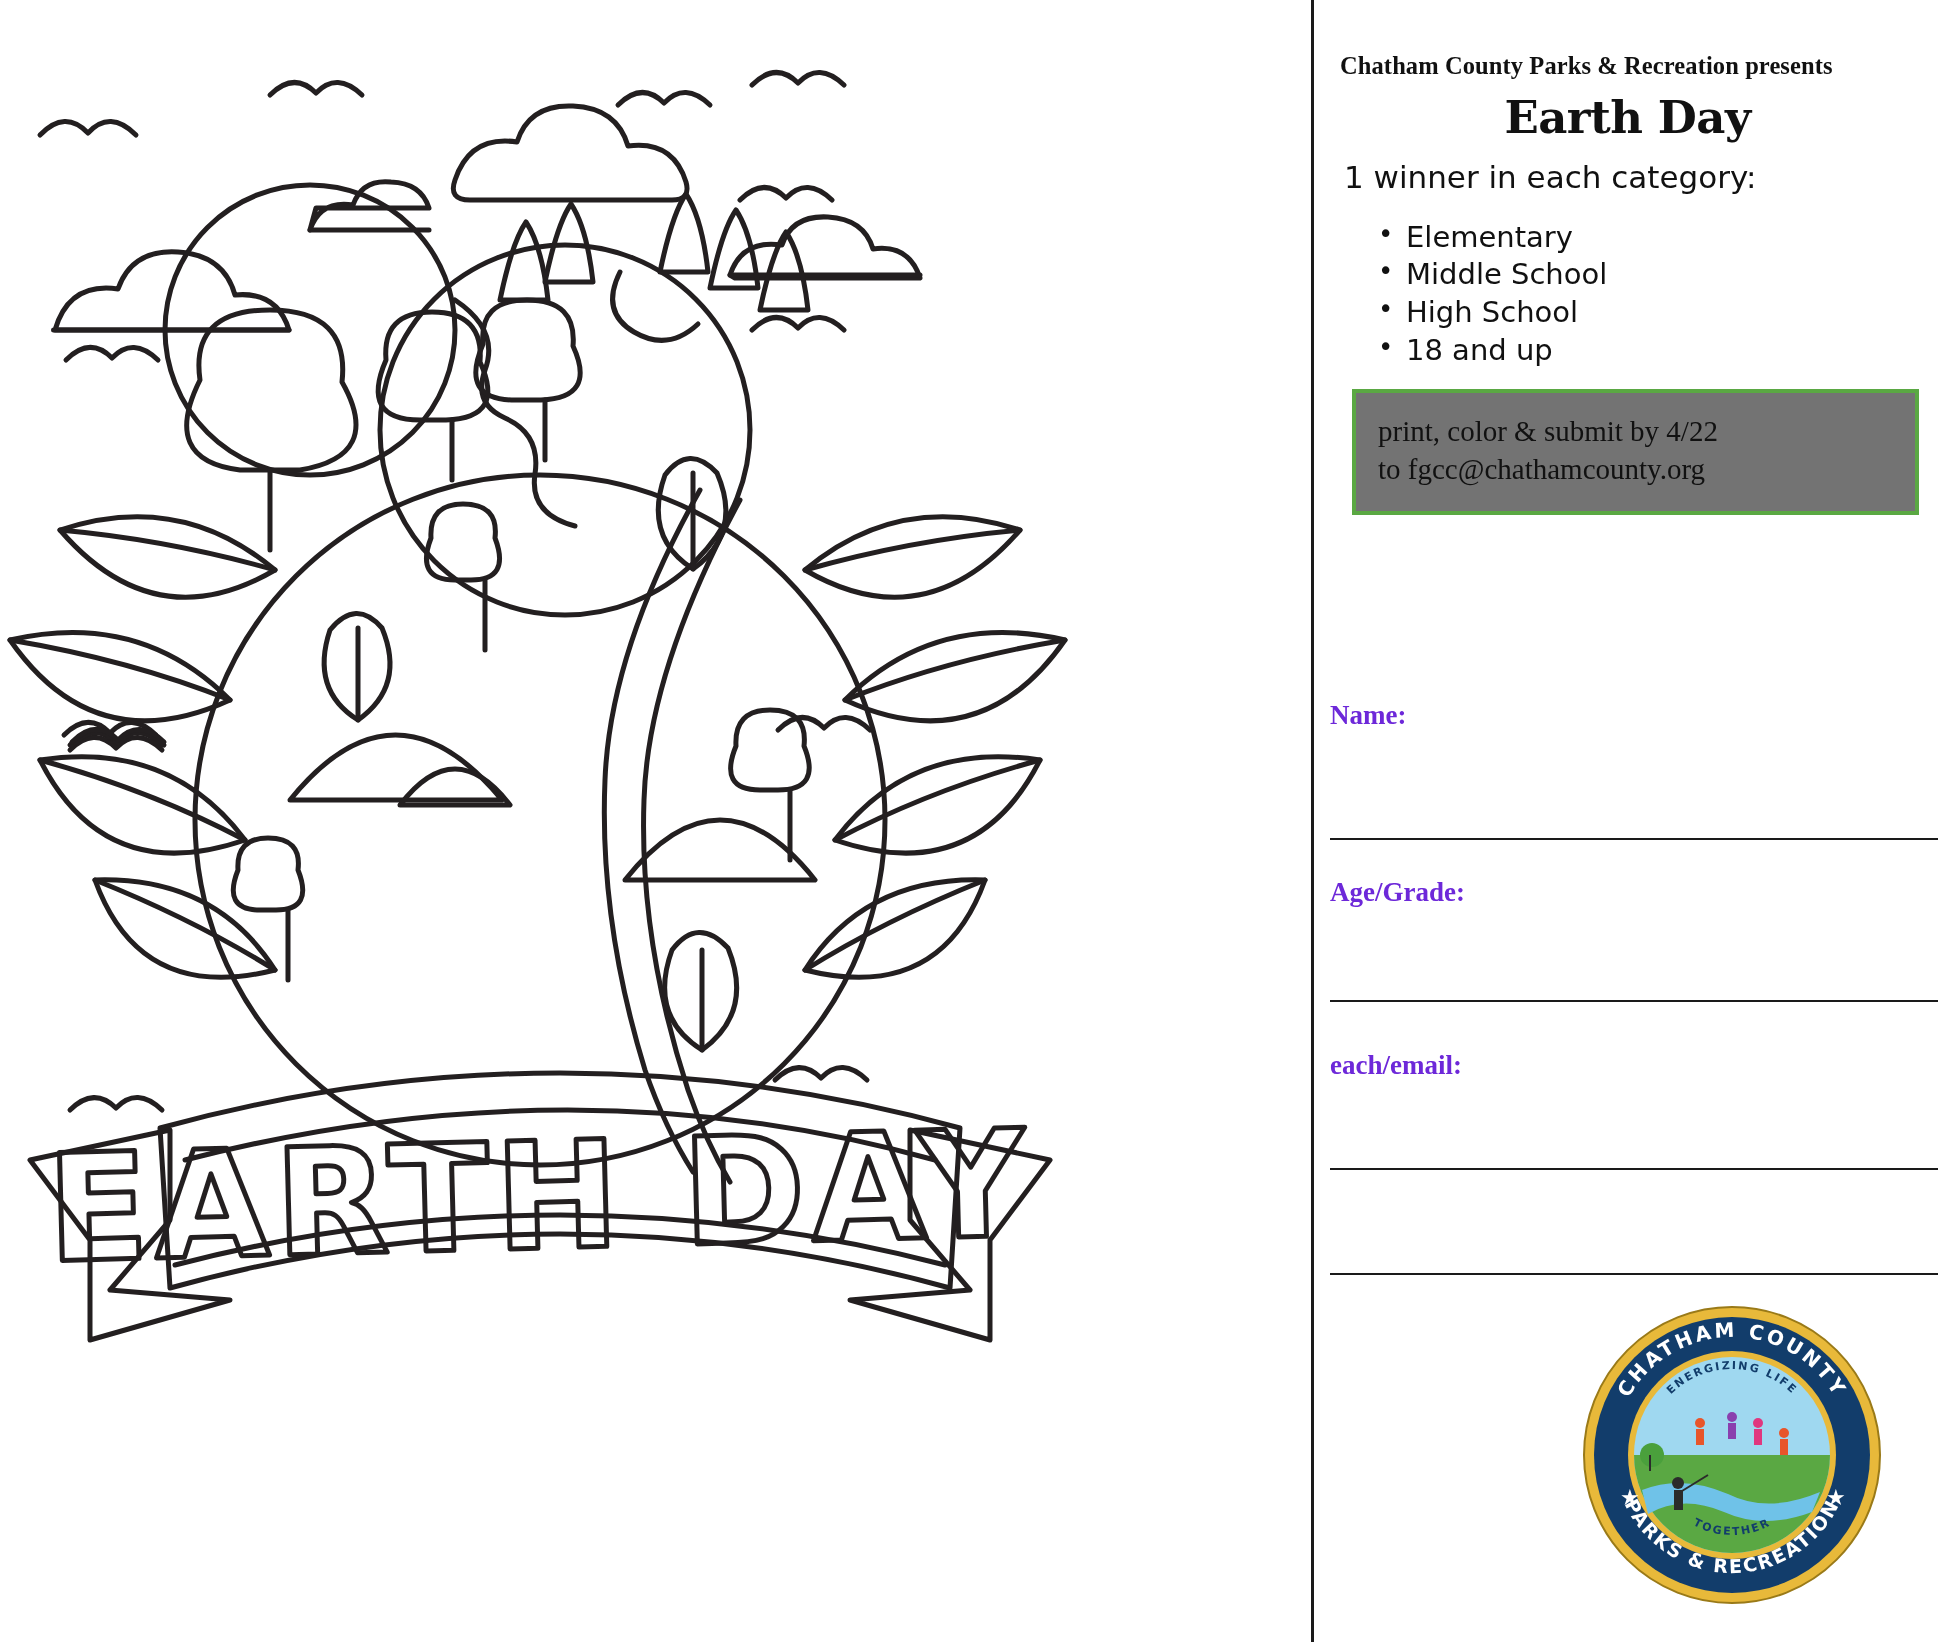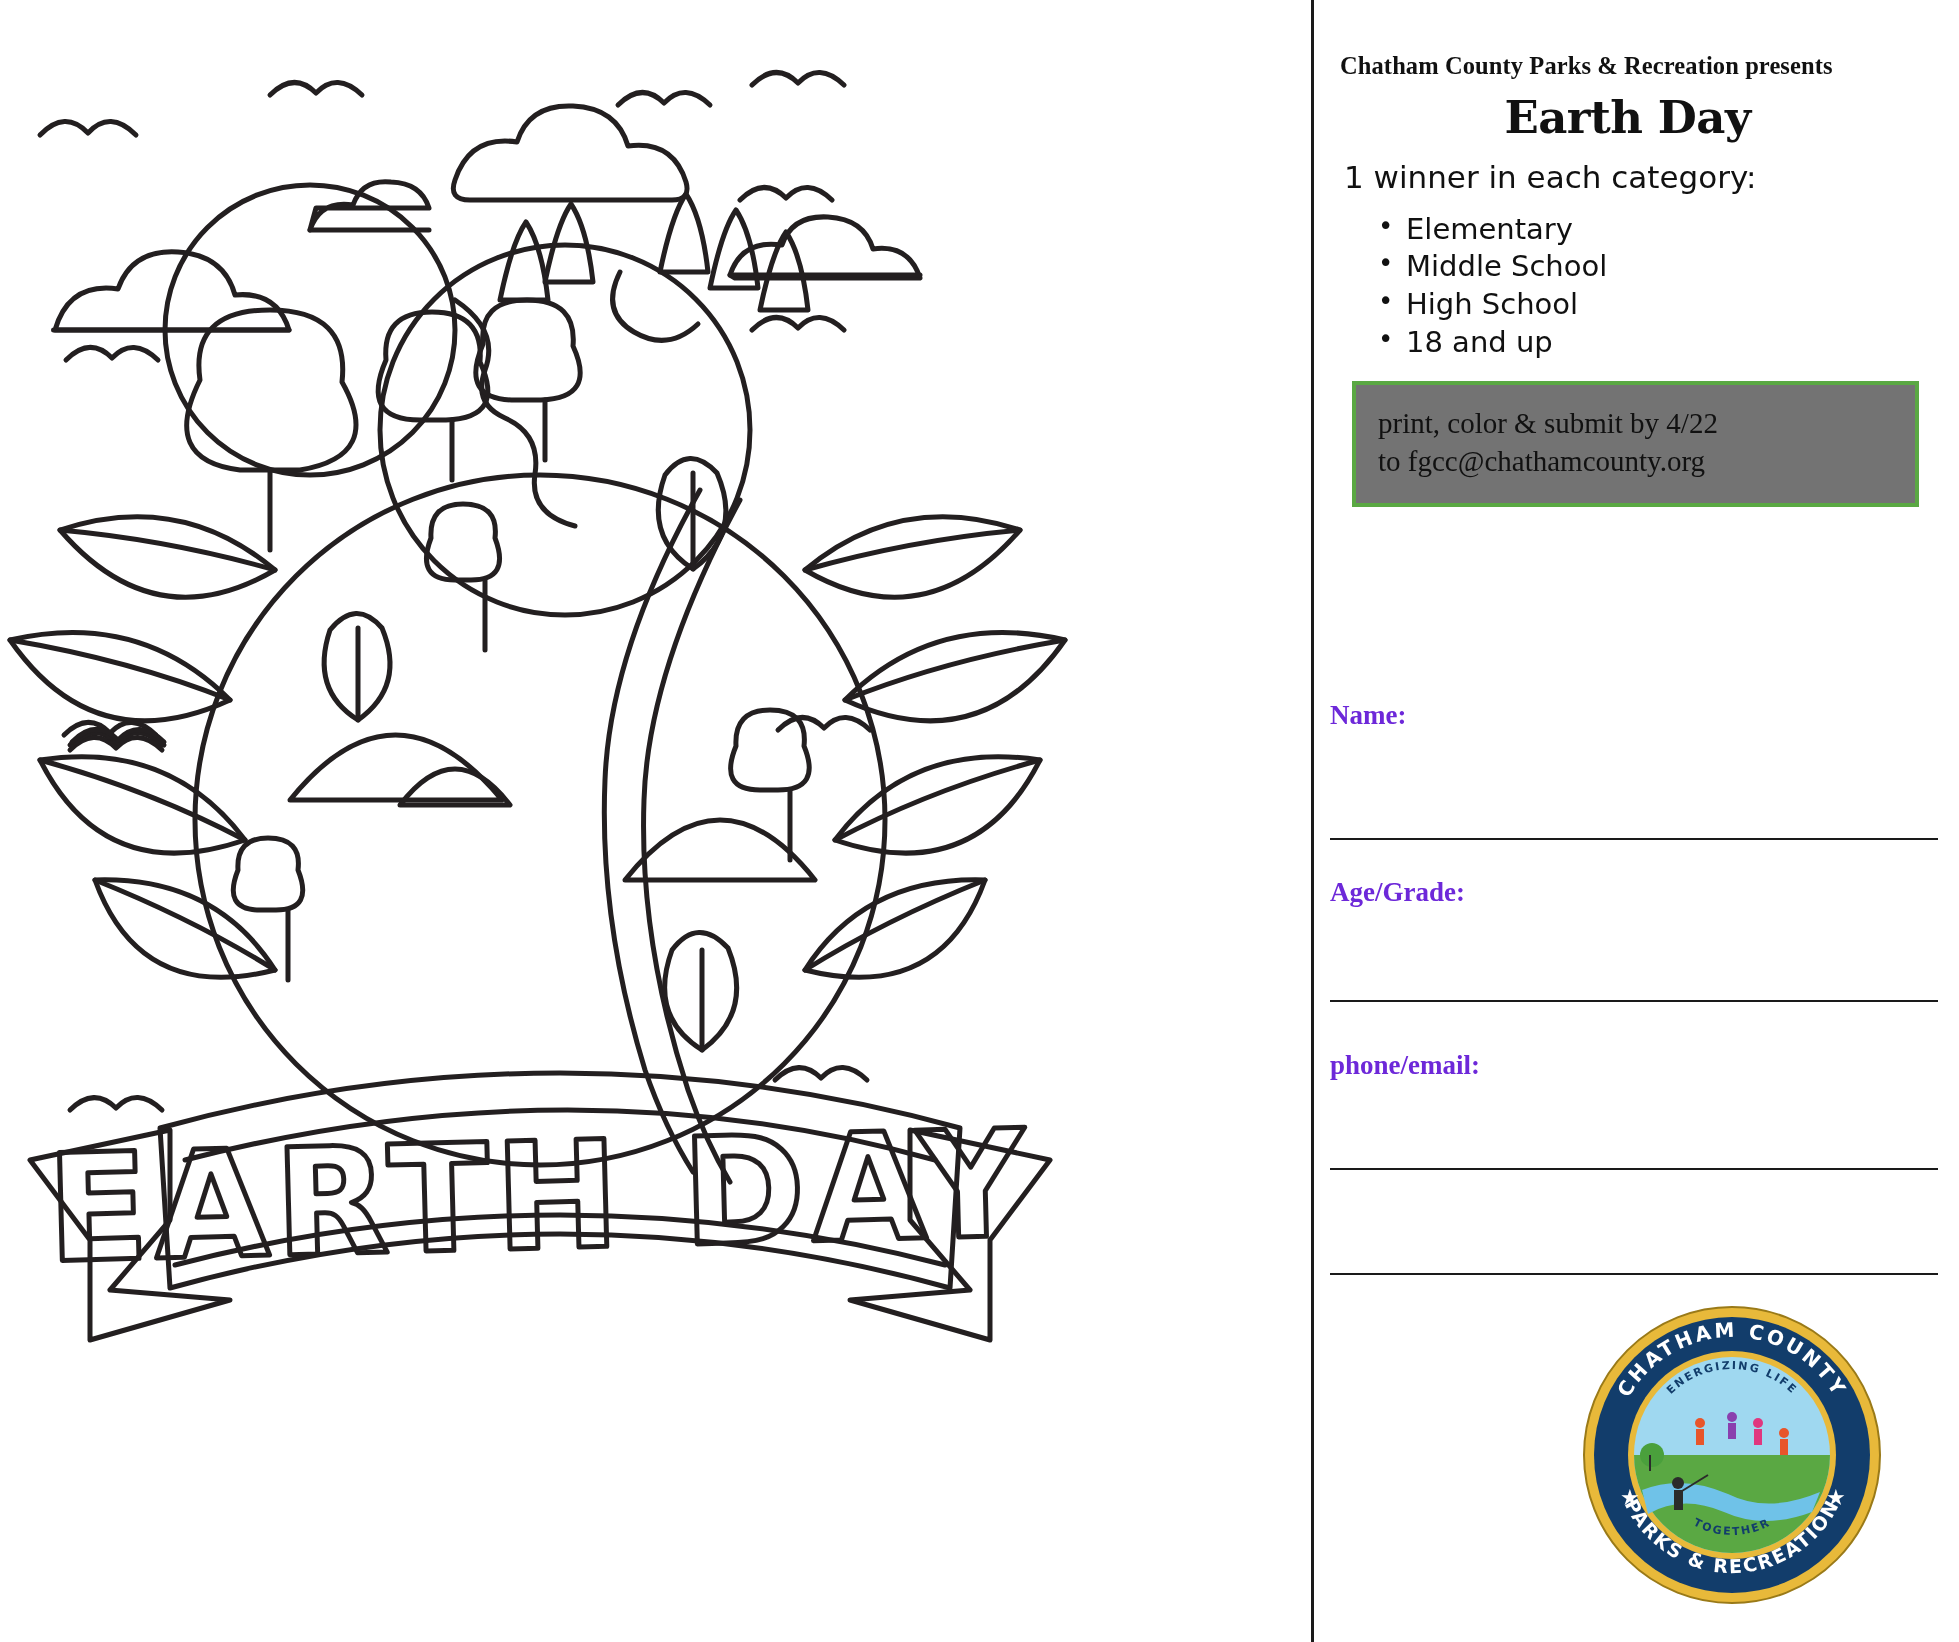--- a/index.html
+++ b/index.html
@@ -63,21 +63,21 @@
     line-height: 1.08;
     text-align: center;
     color: #111;
     margin: 0 0 16px 0;
     letter-spacing: -0.5px;
   }
   .subtitle {
     font-family: "DejaVu Sans", sans-serif;
     font-size: 31px;
     color: #111;
-    margin: 0 0 16px 14px;
+    margin: 0 0 24px 14px;
   }
   ul.categories {
     margin: 0 0 12px 0;
     padding-left: 76px;
     list-style: none;
   }
   ul.categories li {
     font-family: "DejaVu Sans", sans-serif;
     font-size: 29px;
     line-height: 1.30;
@@ -330,21 +330,21 @@
       <span class="field-label">Name:</span>
     </div>
     <div class="field-rule" style="top:838px;"></div>
 
     <div class="field" style="top:877px;">
       <span class="field-label">Age/Grade:</span>
     </div>
     <div class="field-rule" style="top:1000px;"></div>
 
     <div class="field" style="top:1050px;">
-      <span class="field-label">phone/email:</span>
+      <span class="field-label">each/email:</span>
     </div>
     <div class="field-rule" style="top:1168px;"></div>
     <div class="field-rule" style="top:1273px;"></div>
 
     <div class="seal-wrap">
       <svg width="300" height="300" viewBox="0 0 300 300">
         <circle cx="150" cy="150" r="148" fill="#e8b93a" stroke="#9a7a18" stroke-width="2"></circle>
         <circle cx="150" cy="150" r="138" fill="#123d6b"></circle>
         <circle cx="150" cy="150" r="104" fill="#e8b93a"></circle>
         <circle cx="150" cy="150" r="98" fill="#9fd8f0"></circle>

